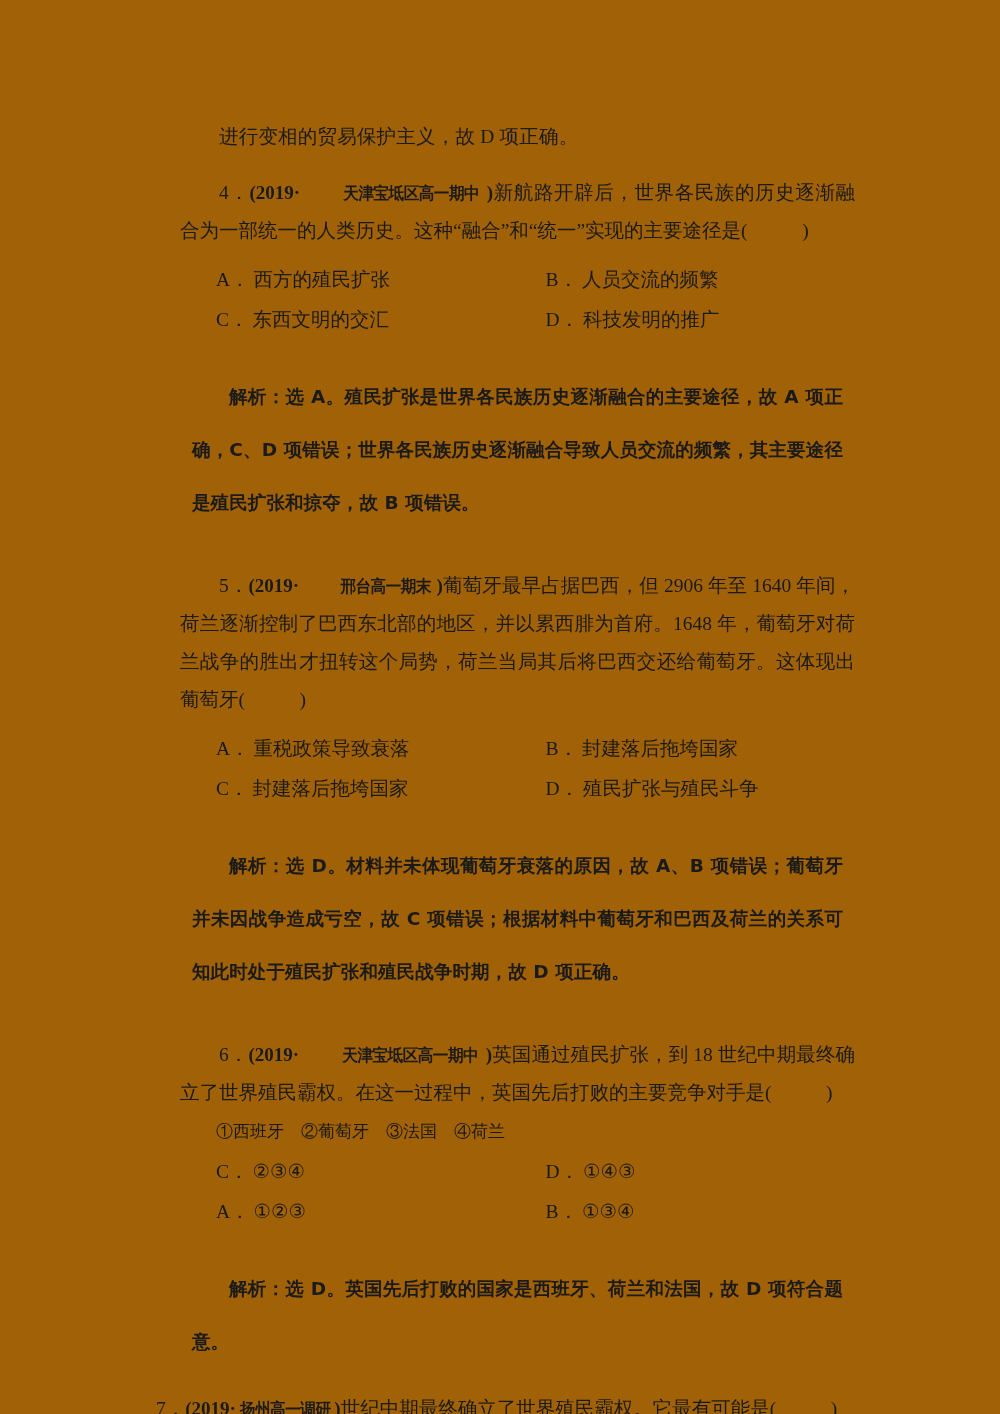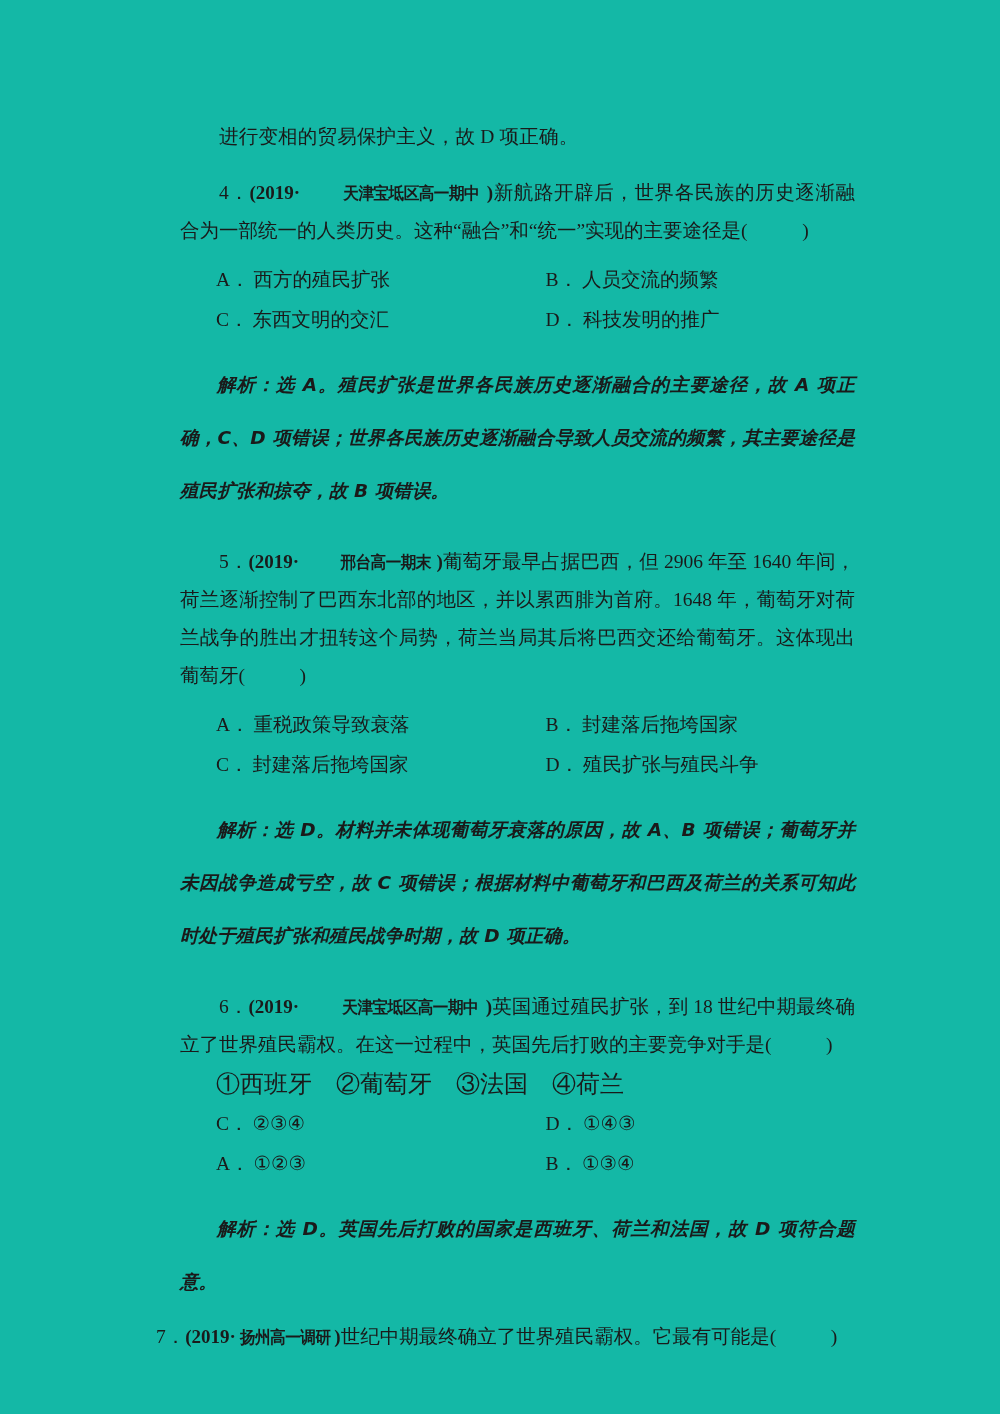--- a/index.html
+++ b/index.html
@@ -15,21 +15,21 @@
     color: #1a1a1a;
     overflow: hidden;
   }
 
   .page {
     position: absolute;
     left: 0;
     top: 0;
     width: 1000px;
     height: 1414px;
-    background: #14b8a6;
+    background: #a16207;
   }
 
   .content {
     position: absolute;
     left: 180px;
     top: 118px;
     width: 675px;
   }
 
   
@@ -53,25 +53,24 @@
 
   .indent { text-indent: 2em; }
 
   
   .analysis {
     font-family: "DejaVu Sans", "Liberation Sans", sans-serif;
     font-size: 18.5px;
     line-height: 53px;
     text-align: justify;
     text-justify: inter-ideograph;
-    margin: 0;
+    margin: 12px;
     text-indent: 2em;
     font-weight: 600;
     letter-spacing: 0.1px;
-    font-style: italic;
   }
 
   
   .src {
     font-family: "DejaVu Sans", "Liberation Sans", sans-serif;
     font-weight: 700;
     font-size: 17px;
     letter-spacing: -0.6px;
     transform: scaleX(0.92);
     display: inline-block;
@@ -99,21 +98,21 @@
   }
   .opt-col.left  { padding-left: 36px; }
   .opt-col.right { padding-left: 28px; }
 
   .opt-letter {
     font-family: "Liberation Serif", "DejaVu Serif", serif;
     margin-right: 4px;
   }
 
   .single-line-opts {
-    font-size: 24px;
+    font-size: 17px;
     line-height: 40px;
     padding-left: 36px;
   }
 
   .gap-sm  { height: 10px; }
   .gap-md  { height: 18px; }
   .gap-lg  { height: 26px; }
 
   .blank-answer { letter-spacing: 0.4em; }
 </style>

